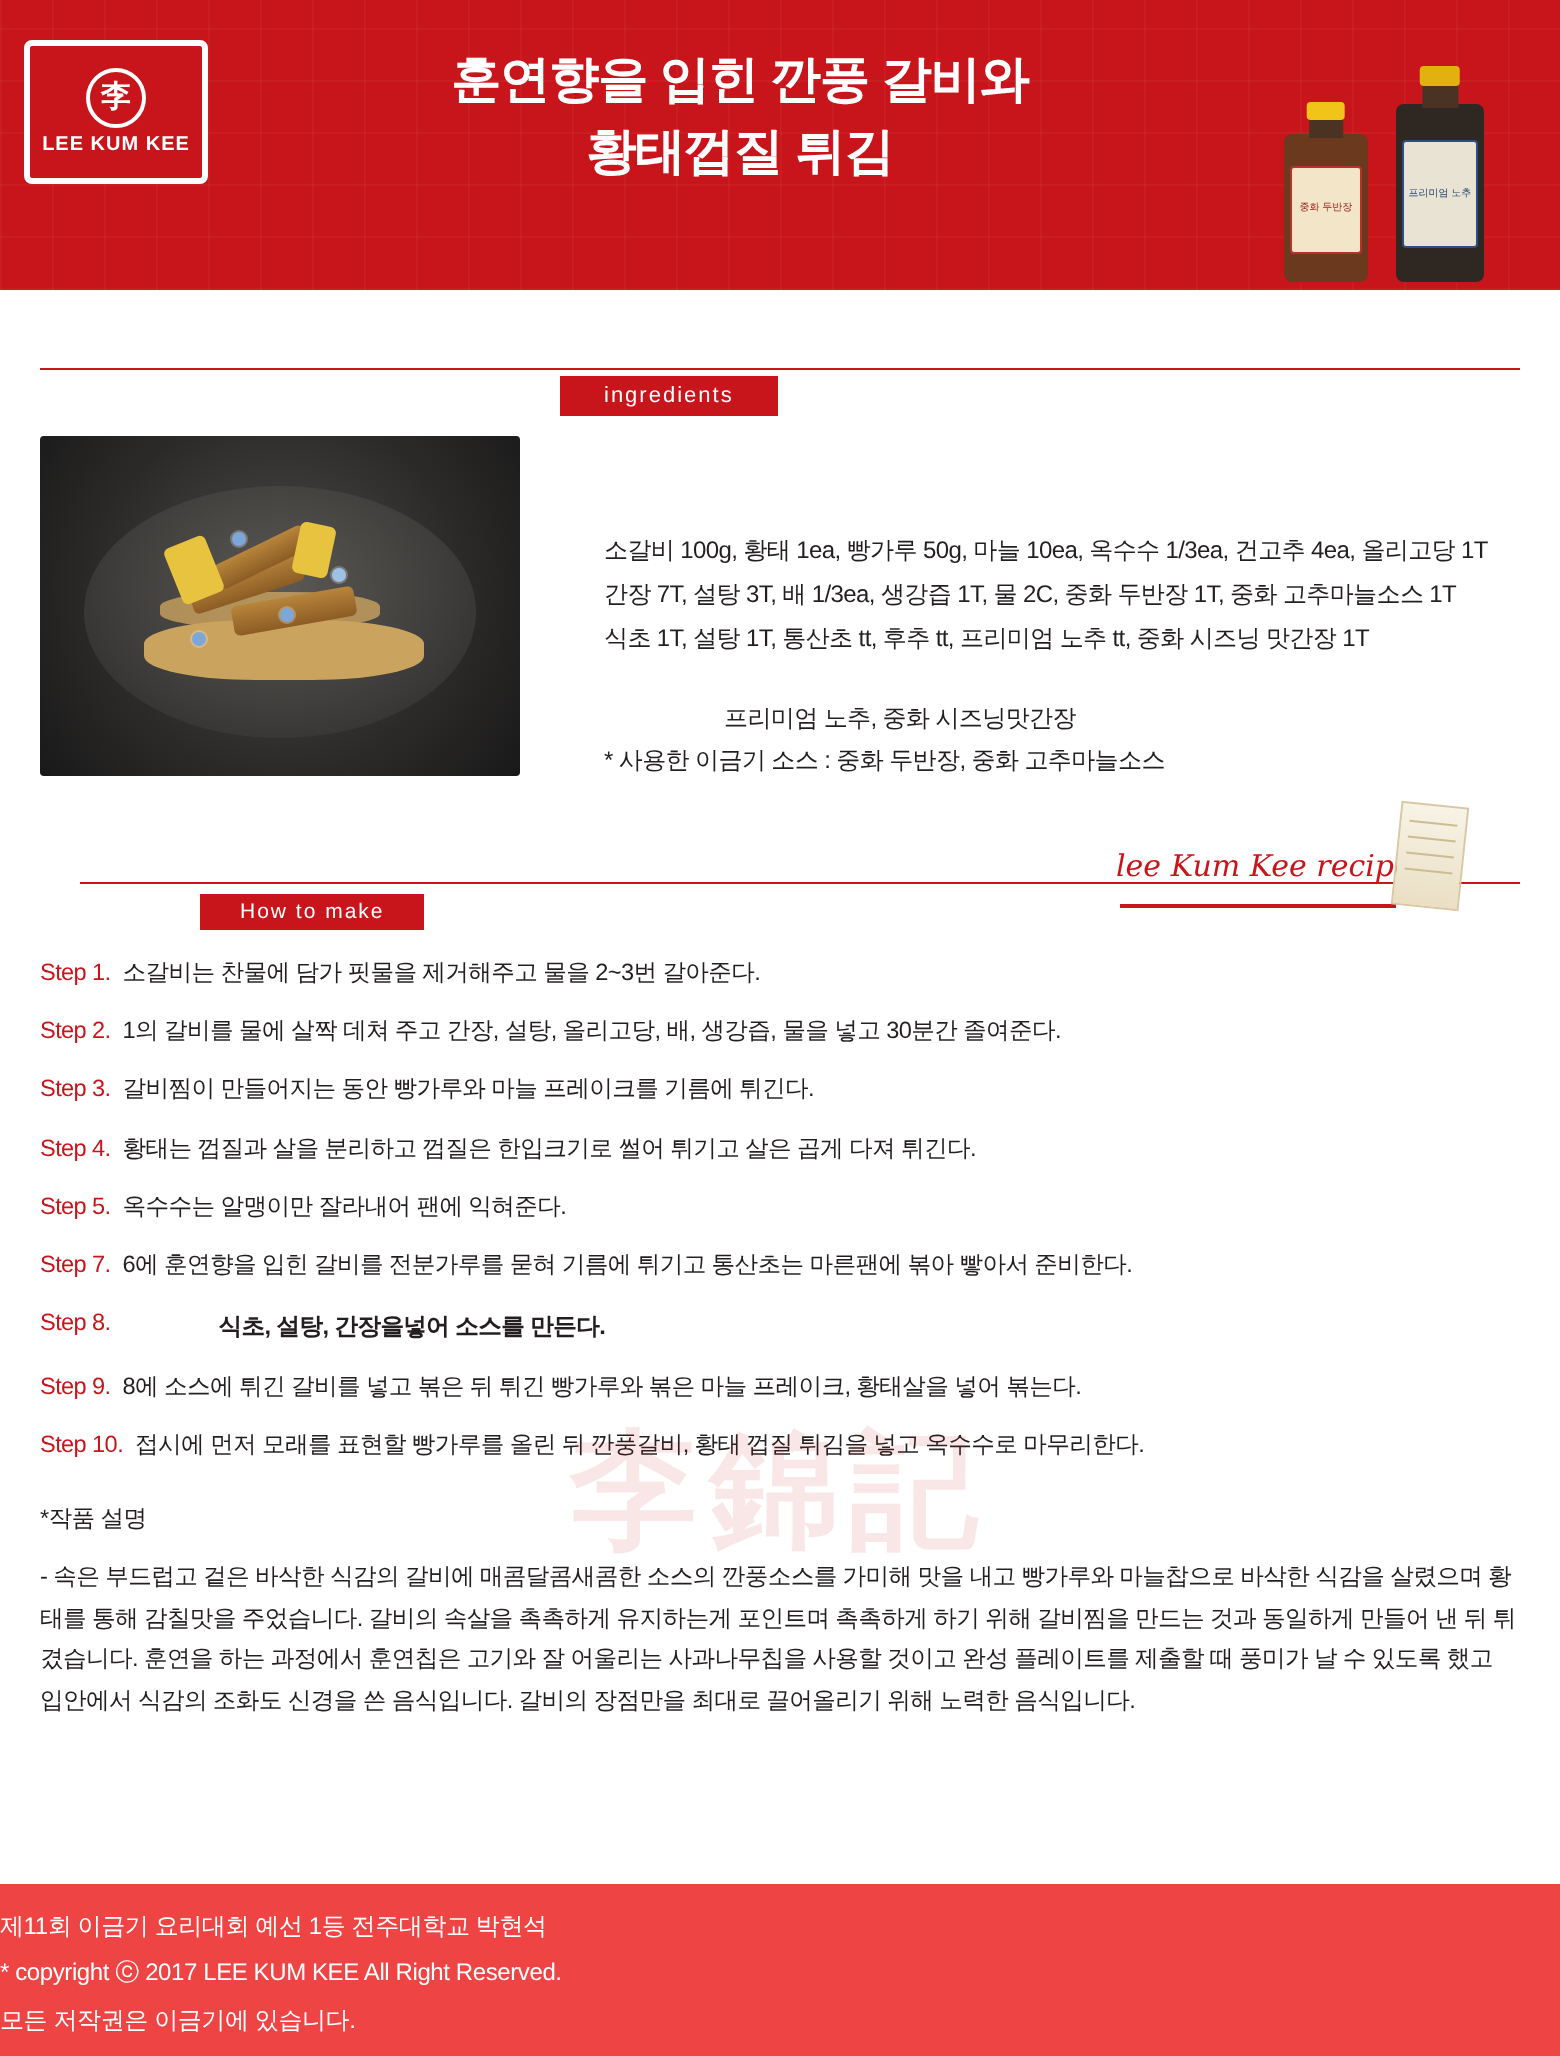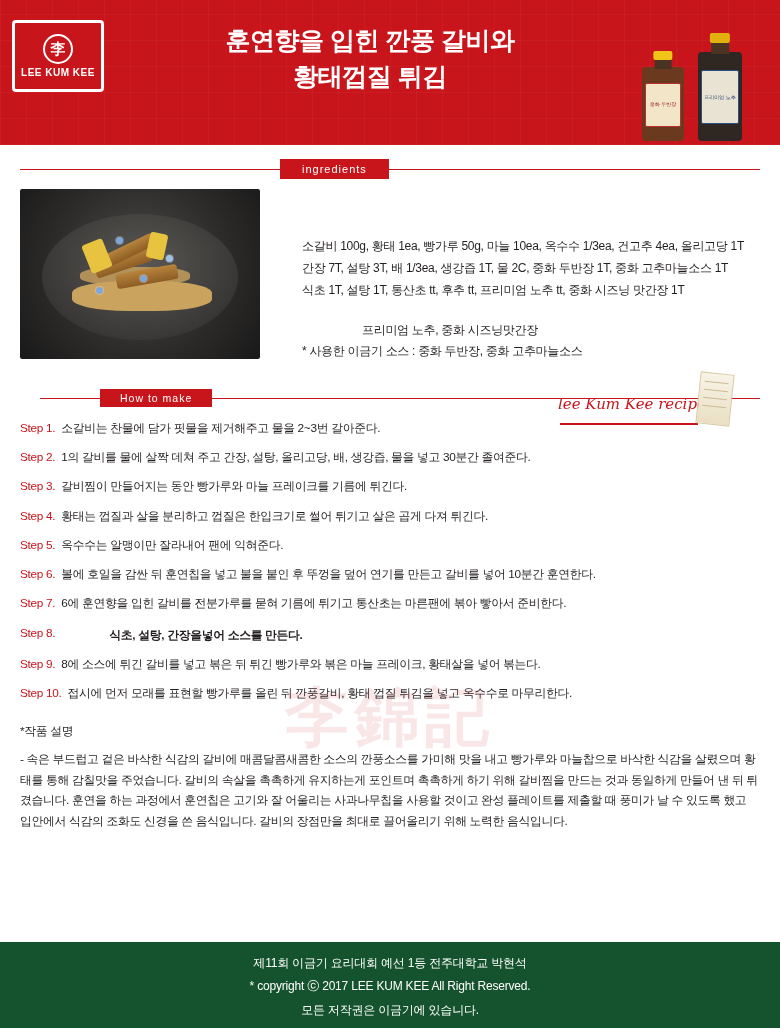--- a/index.html
+++ b/index.html
@@ -106,20 +106,21 @@
     padding: 14px 20px 0 20px;
   }
   .tag {
     display: inline-block;
     background: #c8151b;
     color: #ffffff;
     font-size: 11px;
     letter-spacing: 1px;
     padding: 4px 22px;
     position: relative;
+    margin-top: 29px;
   }
   .tag-row {
     display: flex; align-items: center;
     margin-left: 260px;
     position: relative;
   }
   .tag-rule {
     position: absolute;
     left: -260px; right: 0; top: 50%;
     height: 1px; background: #c8151b;
@@ -259,23 +260,22 @@
     white-space: nowrap;
     pointer-events: none;
     letter-spacing: 6px;
   }
 
   
   .footer {
     position: absolute;
     left: 0; bottom: 0;
     width: 780px; height: 86px;
-    background: #14532d;
+    background: #ef4444;
     color: #ffffff;
-    text-align: center;
     padding-top: 10px;
     font-size: 12px;
     line-height: 1.95;
     letter-spacing: -0.2px;
   }
   .footer-line { display: block; }
 </style>
 </head>
 <body>
 
@@ -372,24 +372,20 @@
       </div>
       <div class="step">
         <span class="step-num">Step 4.</span>
         <span class="step-text">황태는 껍질과 살을 분리하고 껍질은 한입크기로 썰어 튀기고 살은 곱게 다져 튀긴다.</span>
       </div>
       <div class="step">
         <span class="step-num">Step 5.</span>
         <span class="step-text">옥수수는 알맹이만 잘라내어 팬에 익혀준다.</span>
       </div>
       <div class="step">
-        <span class="step-num">Step 6.</span>
-        <span class="step-text">볼에 호일을 감싼 뒤 훈연칩을 넣고 불을 붙인 후 뚜껑을 덮어 연기를 만든고 갈비를 넣어 10분간 훈연한다.</span>
-      </div>
-      <div class="step">
         <span class="step-num">Step 7.</span>
         <span class="step-text">6에 훈연향을 입힌 갈비를 전분가루를 묻혀 기름에 튀기고 통산초는 마른팬에 볶아 빻아서 준비한다.</span>
       </div>
       <div class="step">
         <span class="step-num">Step 8.</span>
         <span class="step-text">
           <span class="step-cont" style="display:block;font-weight:bold;">식초, 설탕, 간장을넣어 소스를 만든다.</span>
         </span>
       </div>
       <div class="step">

